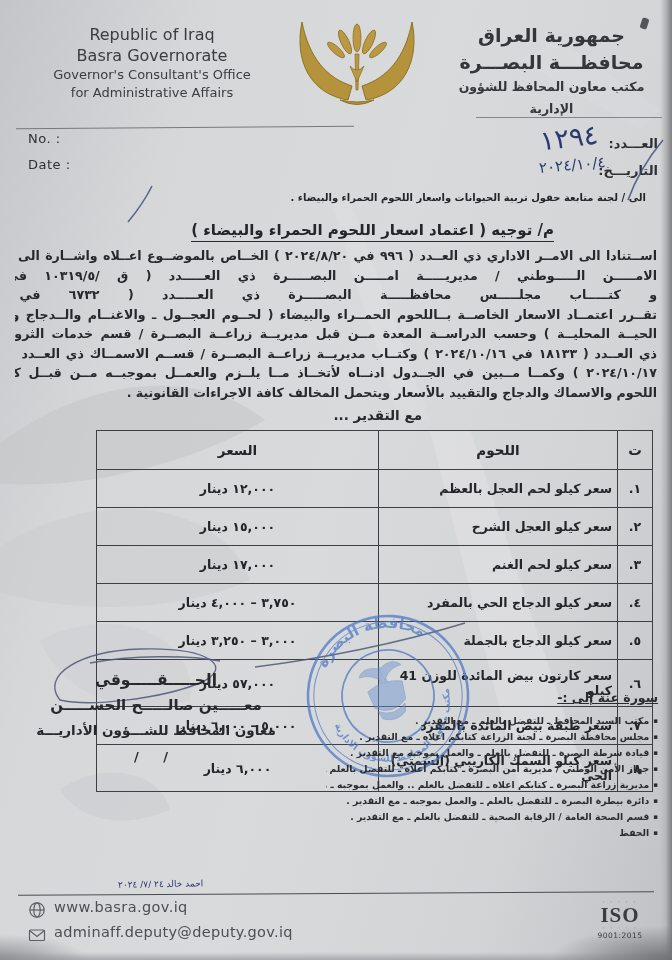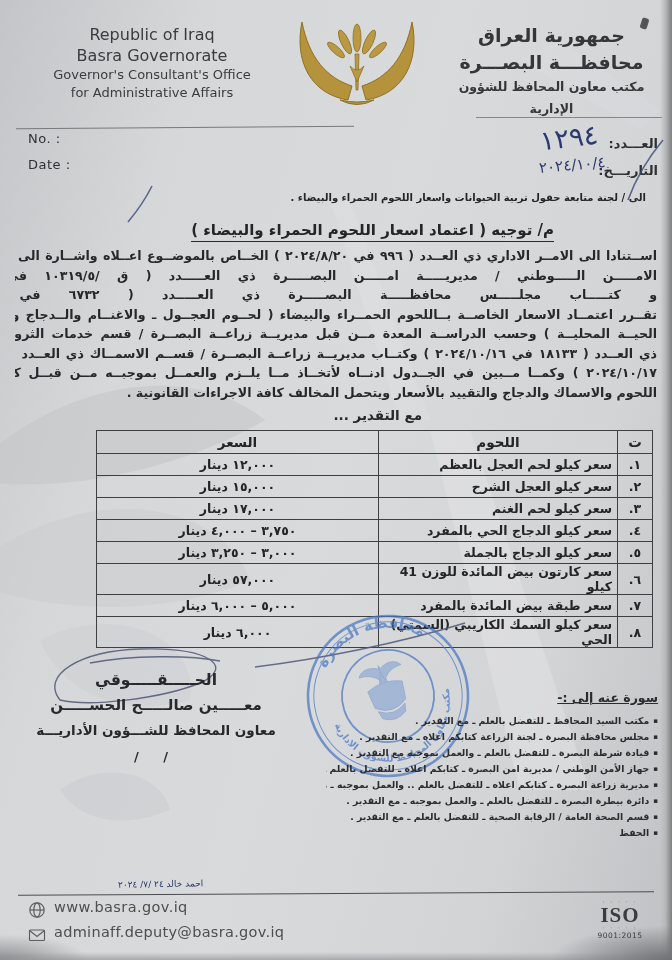--- a/index.html
+++ b/index.html
@@ -31,21 +31,21 @@
 
   .body-text{right:15px;left:15px;top:246px;font-weight:bold;color:#26282c;font-size:12.6px;}
   .bl{direction:rtl;text-align:right;white-space:nowrap;line-height:19.5px;overflow:hidden;}
   .ws1{word-spacing:1px;} .ws2{word-spacing:13px;} .ws3{word-spacing:24px;}
   .ws4{word-spacing:2px;} .ws5{word-spacing:3px;} .ws6{word-spacing:1.5px;} .ws7{word-spacing:3.5px;}
   .closing{right:250px;top:407px;font-size:13.5px;font-weight:bold;color:#26282c;}
 
   
   table.prices{position:absolute;left:96px;top:430px;width:557px;border-collapse:collapse;
     direction:rtl;font-weight:bold;color:#232528;}
-  table.prices td,table.prices th{border:1.4px solid #3d3f43;padding:0 5px;height:21px;font-size:12.5px;}
+  table.prices td,table.prices th{border:1.4px solid #3d3f43;padding:8px 5px;height:21px;font-size:12.5px;}
   table.prices th{height:22px;font-size:13.5px;text-align:center;}
   td.c-no{width:24px;text-align:center;font-size:11px;padding:0 2px;}
   td.c-item{width:228px;text-align:right;}
   td.c-price{text-align:center;direction:rtl;}
 
   
   .sig{left:30px;top:668px;width:252px;text-align:center;font-weight:bold;color:#26282c;}
   .sig .s1{font-size:15.5px;line-height:25px;}
   .sig .s2{font-size:15px;line-height:25px;}
   .sig .s3{font-size:13.5px;line-height:24px;}
@@ -275,21 +275,21 @@
     </g>
   </svg>
   <div class="abs f-web">www.basra.gov.iq</div>
 
   <svg class="abs f-ico" style="top:926px" viewBox="0 0 18 18">
     <g stroke="#5d5f63" stroke-width="1.2" fill="none">
       <rect x="1.5" y="4" width="15" height="10.5" rx="1"></rect>
         <path d="M1.5,4.5 L9,10.5 L16.5,4.5"></path>
     </g>
   </svg>
-  <div class="abs f-mail">adminaff.deputy@basra.gov.iq</div>
+  <div class="abs f-mail">adminaff.deputy@deputy.gov.iq</div>
 
   <div class="abs iso">
     <div class="dots">· · · · ·</div>
     <div class="t1">ISO</div>
     <div class="dots">· · · · ·</div>
     <div class="t2">9001:2015</div>
   </div>
 
 </div>
 

